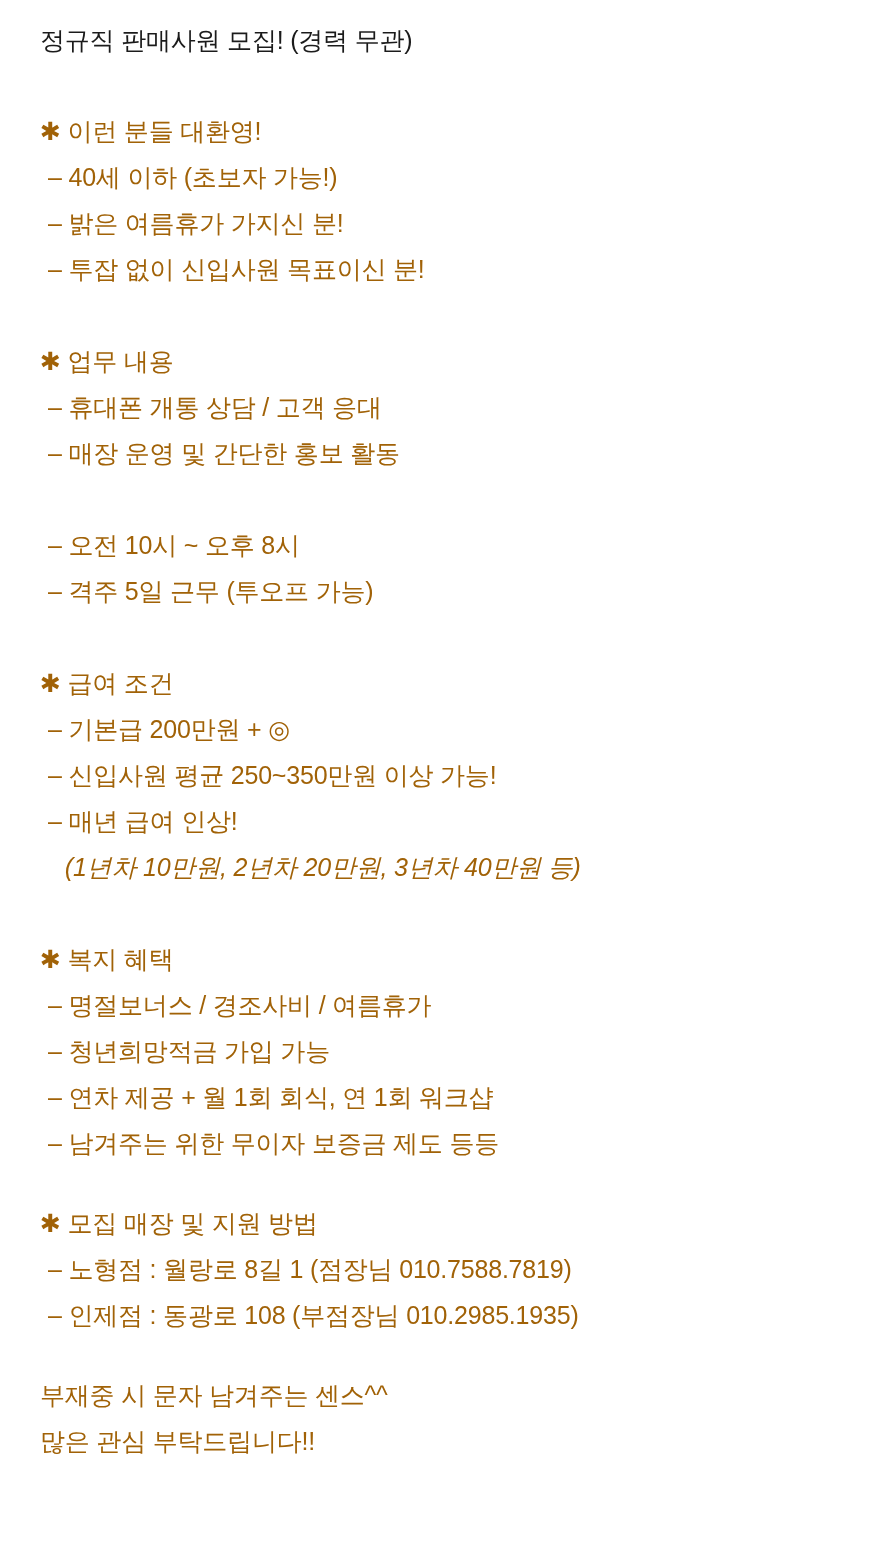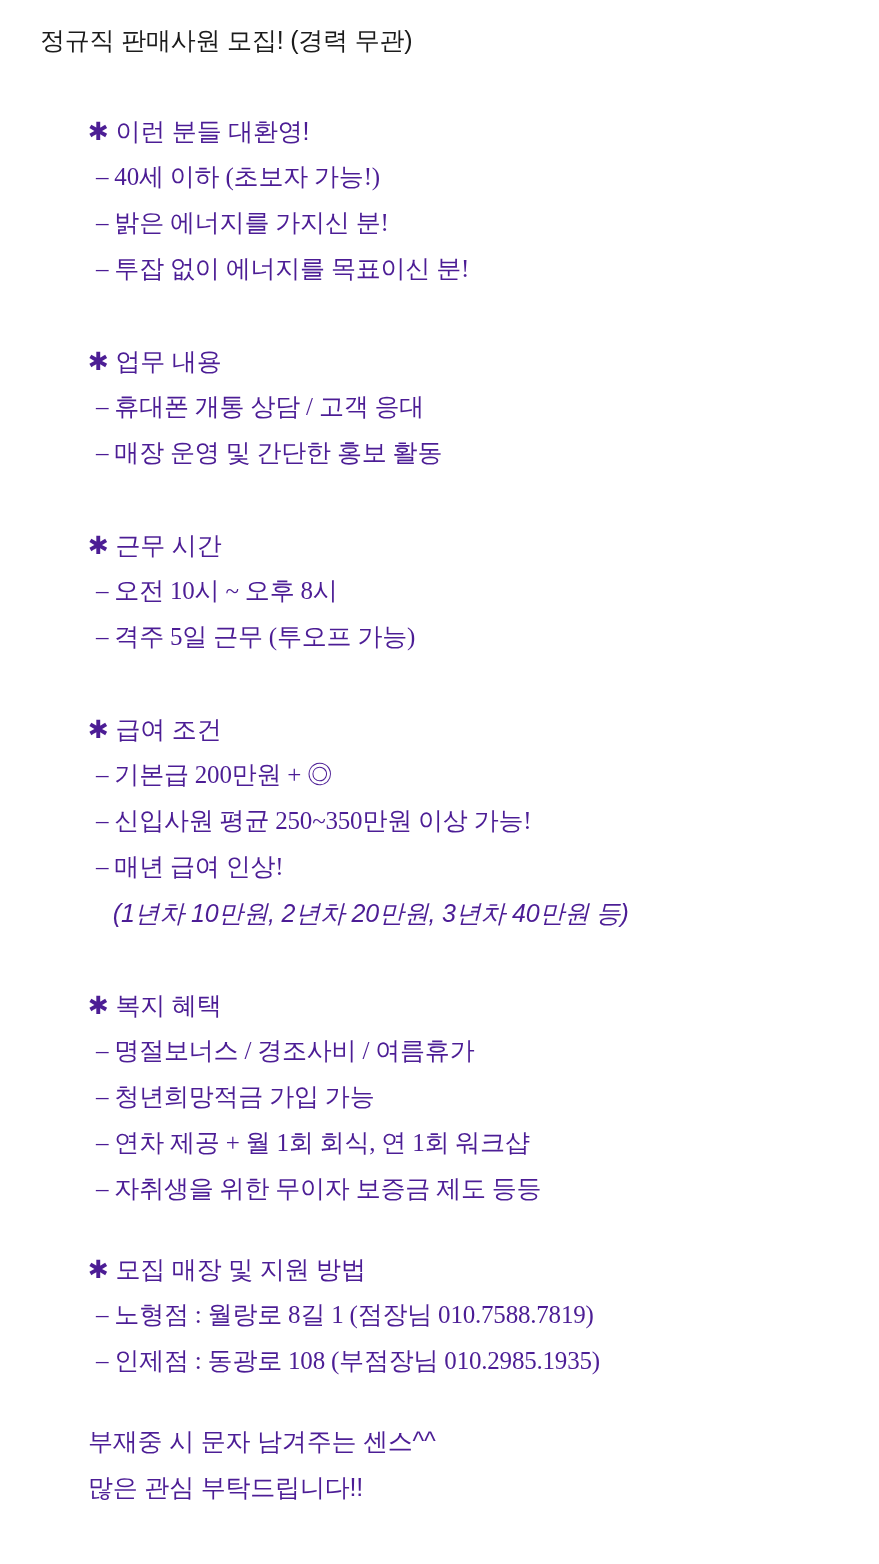--- a/index.html
+++ b/index.html
@@ -26,29 +26,27 @@
   }
   .block {
     display: block;
   }
   .line {
     display: block;
     font-size: 25px;
     line-height: 46px;
     letter-spacing: -0.2px;
     white-space: pre-wrap;
-    color: #4c1d95;
-    margin-left: 48px;
+    color: #a16207;
   }
   .line.heading {
     font-size: 25px;
   }
   .line.item {
     padding-left: 8px;
-    font-family: Liberation Serif, serif;
   }
   .line.cont {
     padding-left: 18px;
     font-style: italic;
   }
   .spacer {
     display: block;
     height: 46px;
   }
   .spacer.small {
@@ -67,36 +65,35 @@
 <div class="page">
   <div class="doc-body">
 
     <div class="title-line">정규직 판매사원 모집! (경력 무관)</div>
 
     <div class="spacer"></div>
 
     <div class="block">
       <div class="line heading">✱ 이런 분들 대환영!</div>
       <div class="line item">– 40세 이하 (초보자 가능!)</div>
-      <div class="line item">– 밝은 에너지를 가지신 분!</div>
-      <div class="line item">– 투잡 없이 에너지를 목표이신 분!</div>
+      <div class="line item">– 밝은 여름휴가 가지신 분!</div>
+      <div class="line item">– 투잡 없이 신입사원 목표이신 분!</div>
     </div>
 
     <div class="spacer"></div>
 
     <div class="block">
       <div class="line heading">✱ 업무 내용</div>
       <div class="line item">– 휴대폰 개통 상담 / 고객 응대</div>
       <div class="line item">– 매장 운영 및 간단한 홍보 활동</div>
     </div>
 
     <div class="spacer"></div>
 
     <div class="block">
-      <div class="line heading">✱ 근무 시간</div>
       <div class="line item">– 오전 10시 ~ 오후 8시</div>
       <div class="line item">– 격주 5일 근무 (투오프 가능)</div>
     </div>
 
     <div class="spacer"></div>
 
     <div class="block">
       <div class="line heading">✱ 급여 조건</div>
       <div class="line item">– 기본급 200만원 + ◎</div>
       <div class="line item">– 신입사원 평균 250~350만원 이상 가능!</div>
@@ -104,21 +101,21 @@
       <div class="line cont"> (1년차 10만원, 2년차 20만원, 3년차 40만원 등)</div>
     </div>
 
     <div class="spacer"></div>
 
     <div class="block">
       <div class="line heading">✱ 복지 혜택</div>
       <div class="line item">– 명절보너스 / 경조사비 / 여름휴가</div>
       <div class="line item">– 청년희망적금 가입 가능</div>
       <div class="line item">– 연차 제공 + 월 1회 회식, 연 1회 워크샵</div>
-      <div class="line item">– 자취생을 위한 무이자 보증금 제도 등등</div>
+      <div class="line item">– 남겨주는 위한 무이자 보증금 제도 등등</div>
     </div>
 
     <div class="spacer small"></div>
 
     <div class="block">
       <div class="line heading">✱ 모집 매장 및 지원 방법</div>
       <div class="line item">– 노형점 : 월랑로 8길 1 (점장님 010.7588.7819)</div>
       <div class="line item">– 인제점 : 동광로 108 (부점장님 010.2985.1935)</div>
     </div>
 

